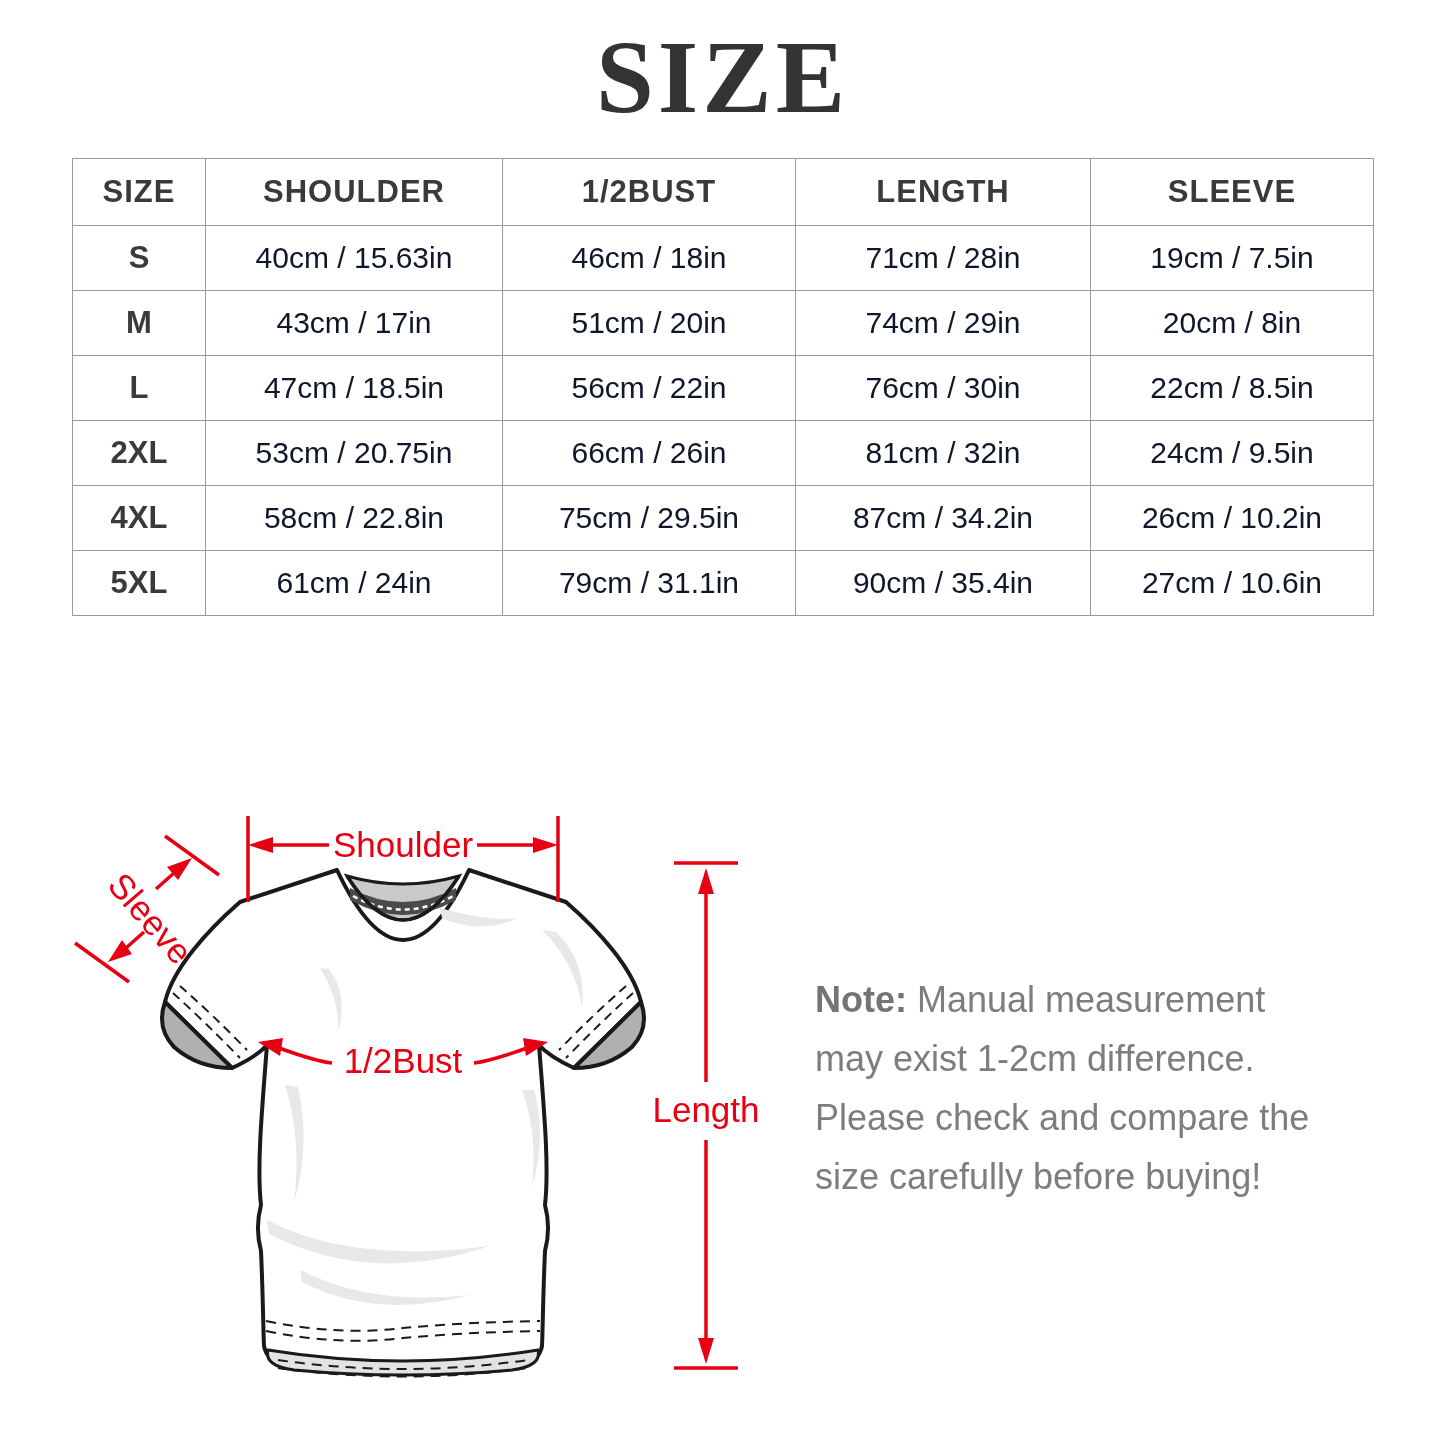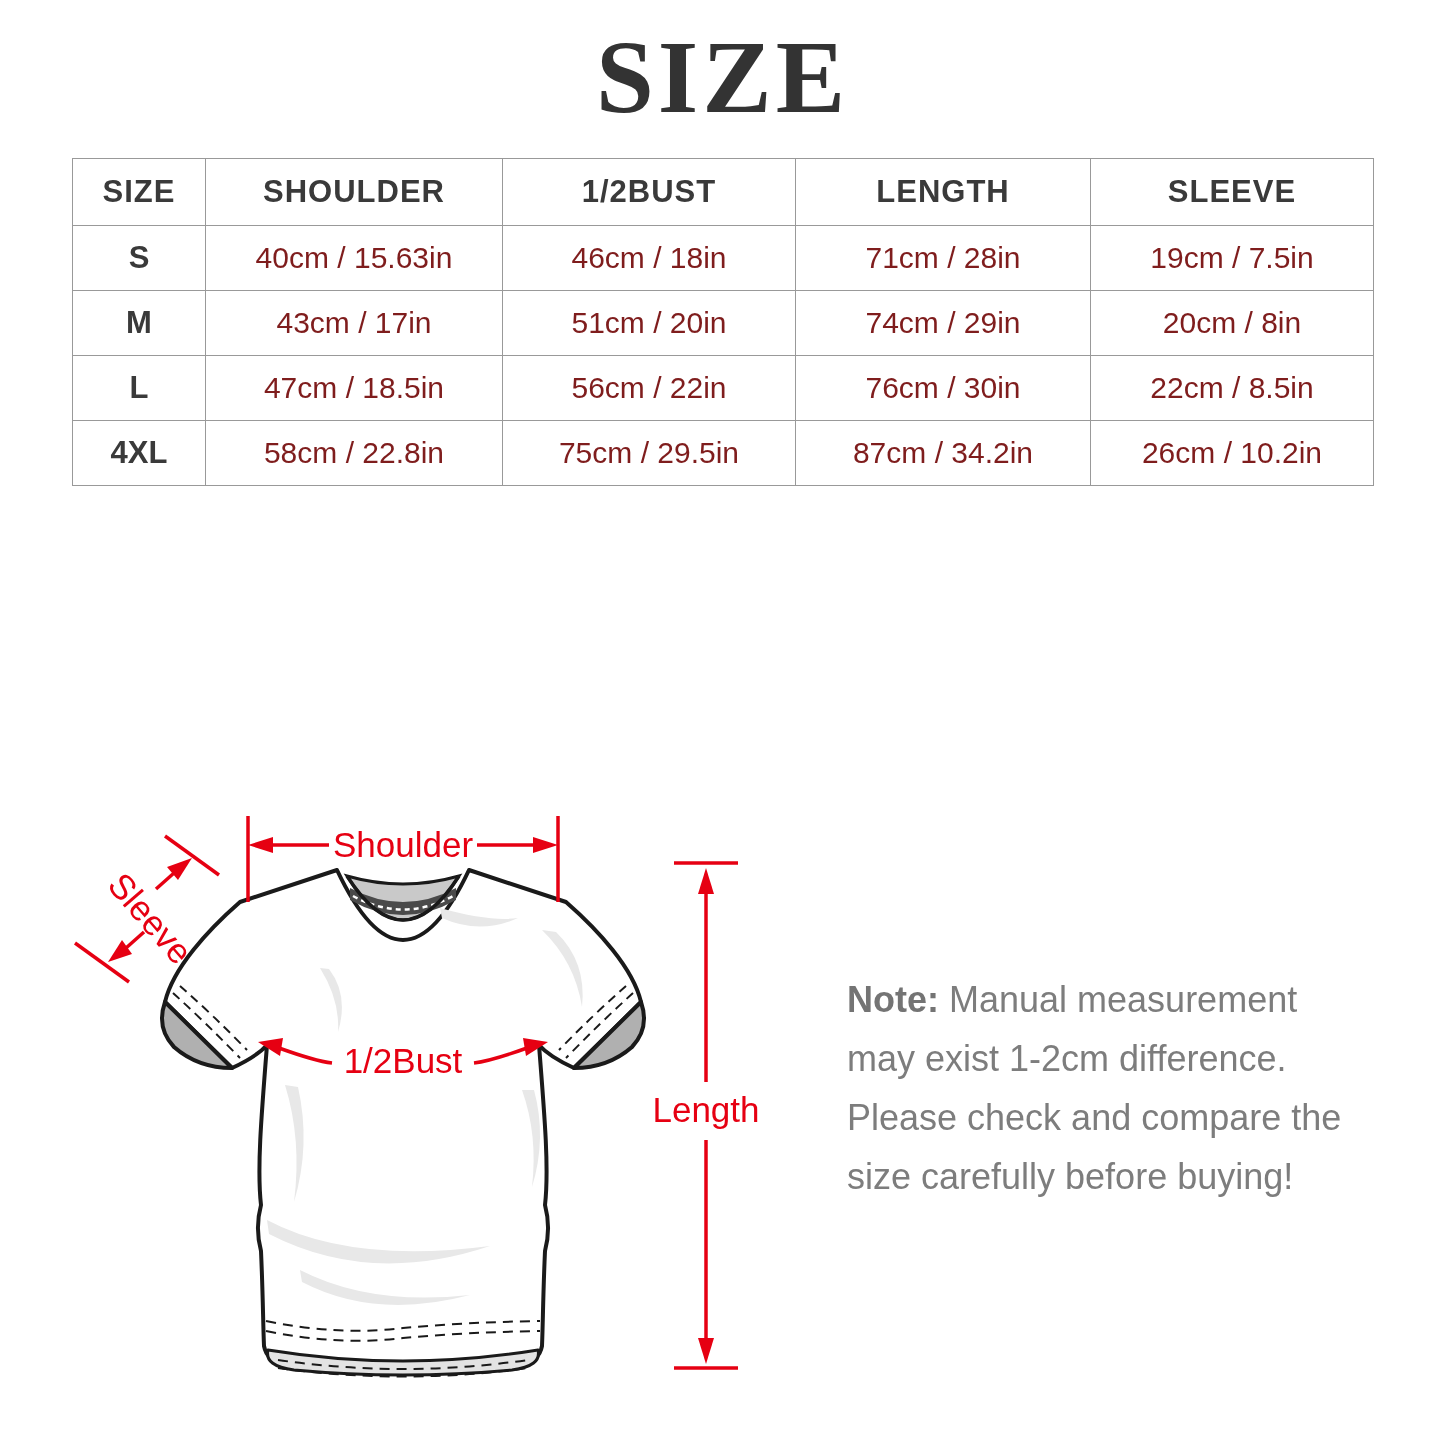--- a/index.html
+++ b/index.html
@@ -42,35 +42,35 @@
   table.size-table th {
     height: 66px;
     font-size: 31px;
     font-weight: bold;
     color: #3a3a3a;
     letter-spacing: 1px;
   }
   table.size-table td {
     height: 64px;
     font-size: 30px;
-    color: #7f1d1d;
+    color: #0f172a;
   }
   table.size-table td.size-col {
     font-weight: bold;
     color: #3a3a3a;
     font-size: 31px;
   }
   .diagram-svg {
     position: absolute;
     left: 70px;
     top: 790px;
   }
   .note {
     position: absolute;
-    left: 847px;
+    left: 815px;
     top: 970px;
     width: 505px;
     margin: 0;
     font-size: 36px;
     line-height: 59px;
     color: #7d7d7d;
   }
   .note .note-prefix { font-weight: bold; color: #747474; }
   .red-label {
     font-family: "Liberation Sans", sans-serif;
@@ -118,25 +118,39 @@
         <td>20cm / 8in</td>
       </tr>
       <tr>
         <td class="size-col">L</td>
         <td>47cm / 18.5in</td>
         <td>56cm / 22in</td>
         <td>76cm / 30in</td>
         <td>22cm / 8.5in</td>
       </tr>
       <tr>
+        <td class="size-col">2XL</td>
+        <td>53cm / 20.75in</td>
+        <td>66cm / 26in</td>
+        <td>81cm / 32in</td>
+        <td>24cm / 9.5in</td>
+      </tr>
+      <tr>
         <td class="size-col">4XL</td>
         <td>58cm / 22.8in</td>
         <td>75cm / 29.5in</td>
         <td>87cm / 34.2in</td>
         <td>26cm / 10.2in</td>
+      </tr>
+      <tr>
+        <td class="size-col">5XL</td>
+        <td>61cm / 24in</td>
+        <td>79cm / 31.1in</td>
+        <td>90cm / 35.4in</td>
+        <td>27cm / 10.6in</td>
       </tr>
     </tbody>
   </table>
 
   <svg class="diagram-svg" width="760" height="640" viewBox="0 0 760 640" xmlns="http://www.w3.org/2000/svg">
 
     <g>
 
       <path d="M 267 80
                L 170 112

